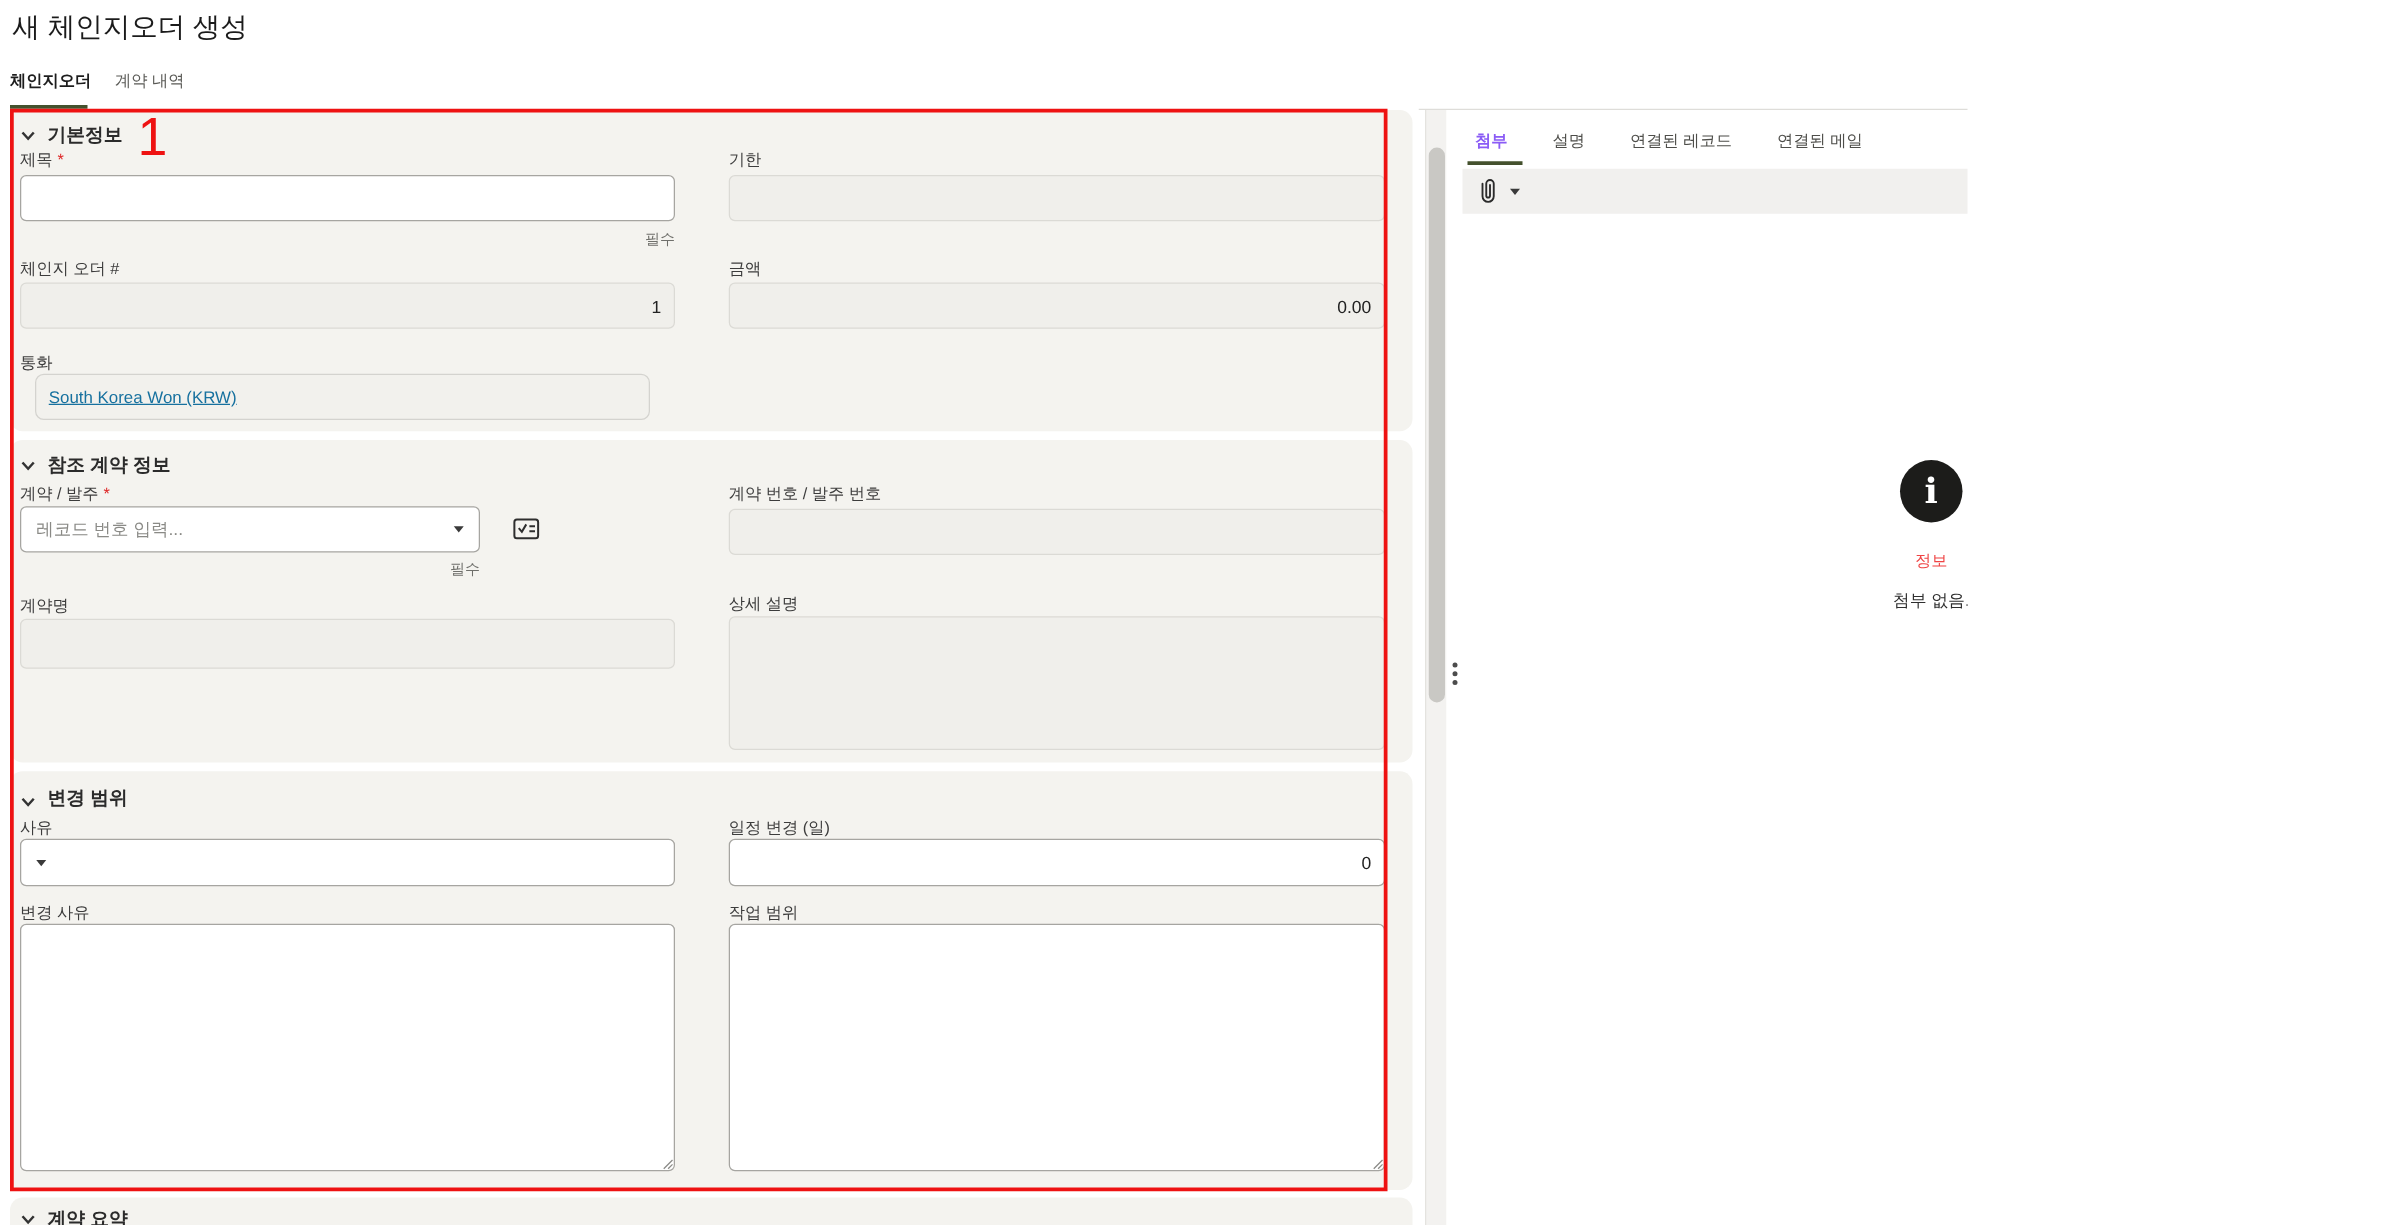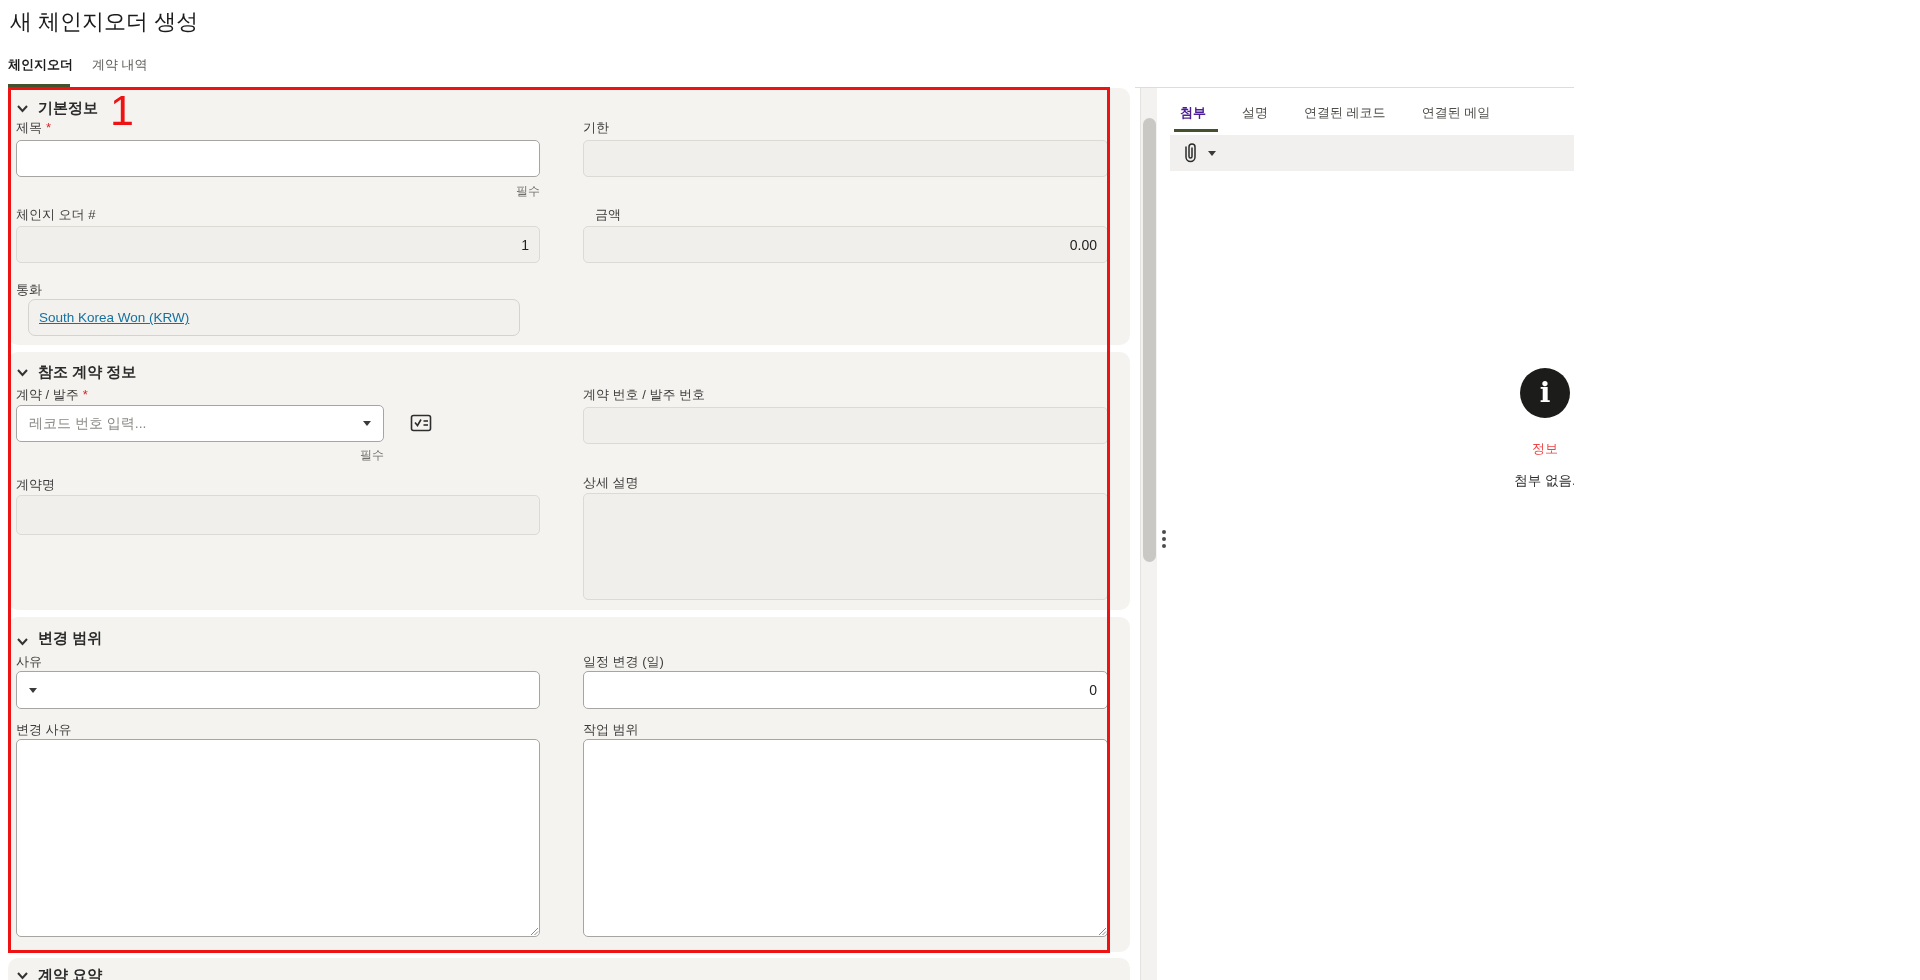--- a/index.html
+++ b/index.html
@@ -84,21 +84,21 @@
   .scroll-track { position:absolute; left:1140px; top:88px; width:17px; height:892px; background:#f3f2f0; border-left:1px solid #e4e3df; }
   .scroll-thumb { position:absolute; left:2px; top:30px; width:13px; height:444px; background:#c9c8c4; border-radius:7px; cursor:pointer; }
   .divider-dots { position:absolute; left:1160px; top:528px; display:flex; flex-direction:column; gap:3px; cursor:col-resize; padding:2px; }
   .divider-dots i { width:4px; height:4px; border-radius:50%; background:#4c4c4c; }
   .topline { position:absolute; left:1135px; top:87px; width:785px; height:1px; background:#deddd9; }
 
   
   .rpanel { position:absolute; left:1170px; top:88px; width:750px; height:892px; background:#fff; }
   .rtabs { position:absolute; left:10px; top:16px; display:flex; gap:36px; font-size:13px; }
   .rtab { cursor:pointer; color:#4e4e4a; white-space:nowrap; }
-  .rtab.active { color:#4c1d95; font-weight:700; }
+  .rtab.active { color:#8b5cf6; font-weight:700; }
   .rtab-underline { position:absolute; left:4px; top:41px; width:44px; height:3px; background:#44512d; }
   .expand-btn { position:absolute; left:722px; top:14px; width:22px; height:22px; background:none; border:none; cursor:pointer; padding:0; }
   .attach-strip { position:absolute; left:0; top:47px; width:750px; height:36px; background:#f1f0ee; display:flex; align-items:center; }
   .attach-btn { display:flex; align-items:center; gap:9px; margin-left:12px; background:none; border:none; cursor:pointer; padding:0; }
 
   .empty-state { position:absolute; left:0; top:280px; width:750px; text-align:center; }
   .info-circle {
     width:50px; height:50px; border-radius:50%; background:#1c1c1a; margin:0 auto;
     display:flex; align-items:center; justify-content:center;
   }
@@ -143,21 +143,21 @@
     <div class="lbl" style="left:8px; top:31px;"><span>제목</span><span class="req">*</span></div>
     <input class="inp white" style="left: 8px; top: 52px; width: 524px;">
     <div class="helper" style="left:8px; top:95px; width:524px;">필수</div>
 
     <div class="lbl" style="left:575px; top:31px;">기한</div>
     <input class="inp dis" style="left: 575px; top: 52px; width: 525px;" readonly="">
 
     <div class="lbl" style="left:8px; top:118px;">체인지 오더 #</div>
     <input class="inp dis num" style="left: 8px; top: 138px; width: 524px;" readonly="" value="1">
 
-    <div class="lbl" style="left:575px; top:118px;margin-left:12px;">금액</div>
+    <div class="lbl" style="left:575px; top:118px;">금액</div>
     <input class="inp dis num" style="left: 575px; top: 138px; width: 525px;" readonly="" value="0.00">
 
     <div class="lbl" style="left:8px; top:193px;">통화</div>
     <div class="currency-box" style="left:20px; top:211px; width:492px;">
       <a>South Korea Won (KRW)</a>
     </div>
   </div>
 
   <div class="card card2">
     <div class="sec-header" style="left:8px; top:11px;">

